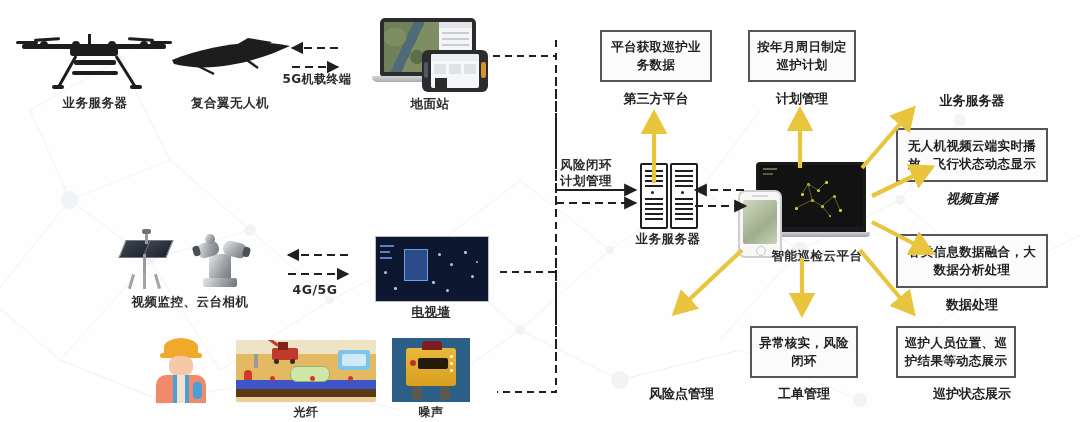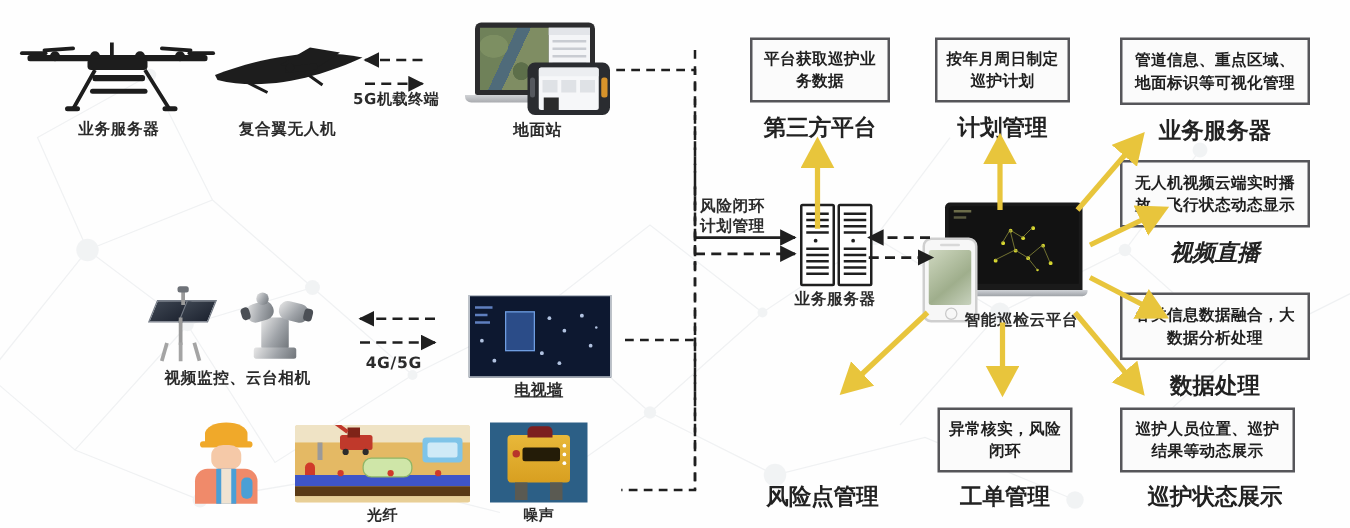--- a/index.html
+++ b/index.html
@@ -29,21 +29,21 @@
   .card{
     position:absolute;box-sizing:border-box;
     border:2px solid #56565a;background:#fbfbfb;
     display:flex;align-items:center;justify-content:center;
     text-align:center;padding:4px 6px;
     font-size:12.5px;line-height:1.45;font-weight:700;color:#1f1f1f;
     letter-spacing:.3px;
   }
   .card-cap{
     position:absolute;text-align:center;
-    font-size:18px;font-weight:700;color:#222;white-space:nowrap;
+    font-size:13px;font-weight:700;color:#222;white-space:nowrap;
   }
 
   
   .dev{position:absolute;}
 
   
   .laptop-body{position:absolute;border-radius:5px 5px 2px 2px;background:#2c2c2e;}
   .laptop-screen{position:absolute;overflow:hidden;}
   .laptop-base{position:absolute;background:linear-gradient(#d2d4d7,#a9abaf);border-radius:0 0 5px 5px;}
 
@@ -404,30 +404,29 @@
     </div>
   </div>
   <div class="lbl" style="left:756px;top:248px;width:122px;">智能巡检云平台</div>
 
   <div class="card" style="left:600px;top:30px;width:112px;height:52px;">平台获取巡护业务数据</div>
   <div class="card-cap" style="left:600px;top:90px;width:112px;">第三方平台</div>
 
   <div class="card" style="left:748px;top:30px;width:108px;height:52px;">按年月周日制定巡护计划</div>
   <div class="card-cap" style="left:748px;top:90px;width:108px;">计划管理</div>
 
-  <div class="card" style="left:896px;top:30px;width:152px;height:54px;">管道信息、重点区域、地面标识等可视化管理</div>
   <div class="card-cap" style="left:896px;top:92px;width:152px;">业务服务器</div>
 
   <div class="card" style="left:896px;top:128px;width:152px;height:54px;">无人机视频云端实时播放，飞行状态动态显示</div>
   <div class="card-cap" style="left:896px;top:190px;width:152px;font-style:italic;">视频直播</div>
 
   <div class="card" style="left:896px;top:234px;width:152px;height:54px;">各类信息数据融合，大数据分析处理</div>
   <div class="card-cap" style="left:896px;top:296px;width:152px;">数据处理</div>
 
-  <div class="card" style="left:896px;top:326px;width:140px;height:52px;font-family:Liberation Serif, serif;">巡护人员位置、巡护结果等动态展示</div>
+  <div class="card" style="left:896px;top:326px;width:120px;height:52px;font-family:Liberation Serif, serif;">巡护人员位置、巡护结果等动态展示</div>
   <div class="card-cap" style="left:896px;top:385px;width:152px;">巡护状态展示</div>
 
-  <div class="card-cap" style="left:602px;top:385px;width:112px;">风险点管理</div>
+  <div class="card-cap" style="left:602px;top:385px;width:112px;text-align:right;">风险点管理</div>
 
   <div class="card" style="left:750px;top:326px;width:108px;height:52px;">异常核实，风险闭环</div>
   <div class="card-cap" style="left:750px;top:385px;width:108px;">工单管理</div>
 
 </div>
 
 </body></html>

